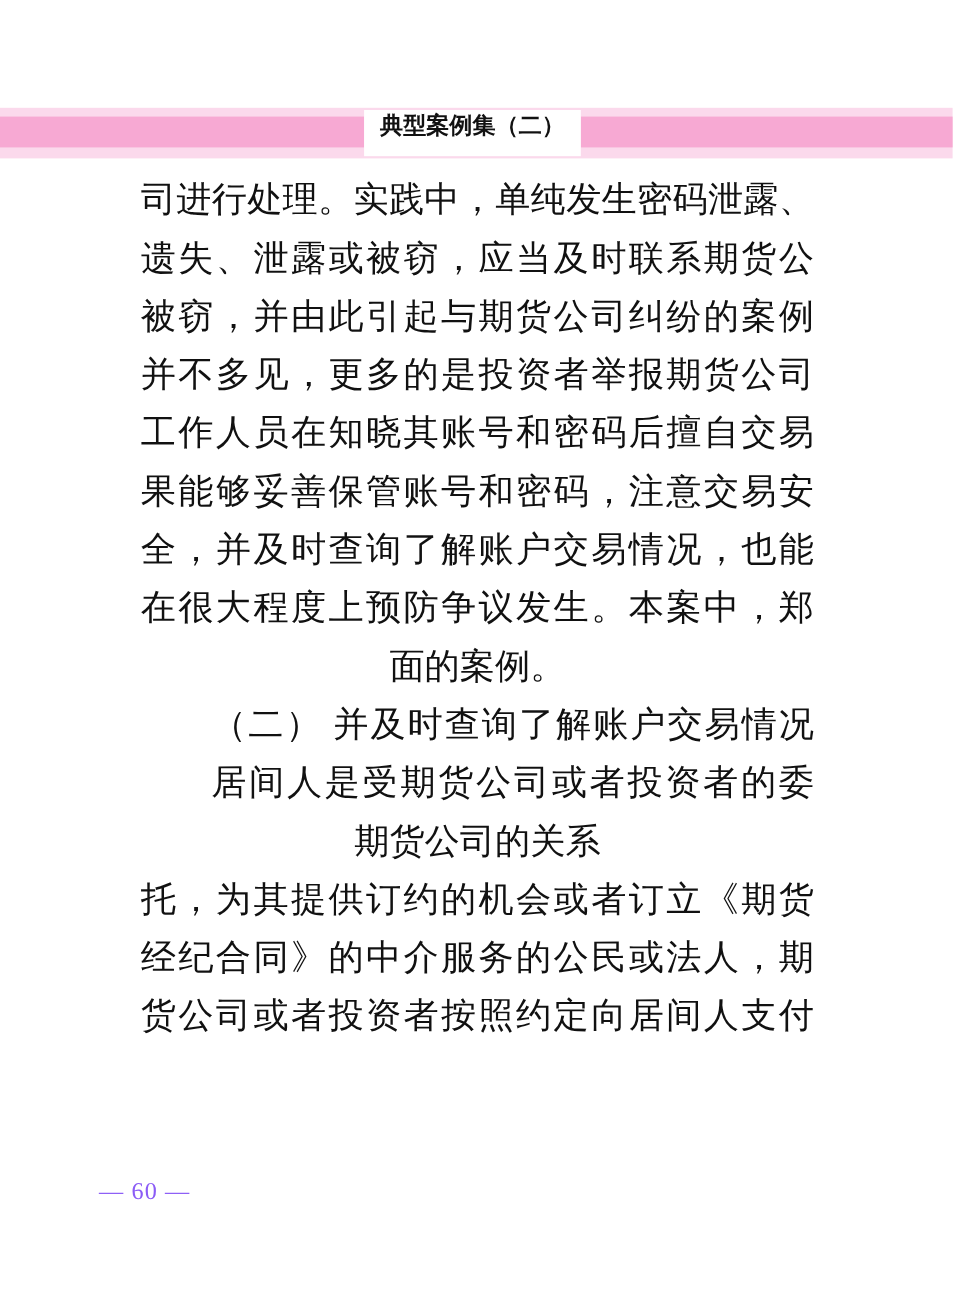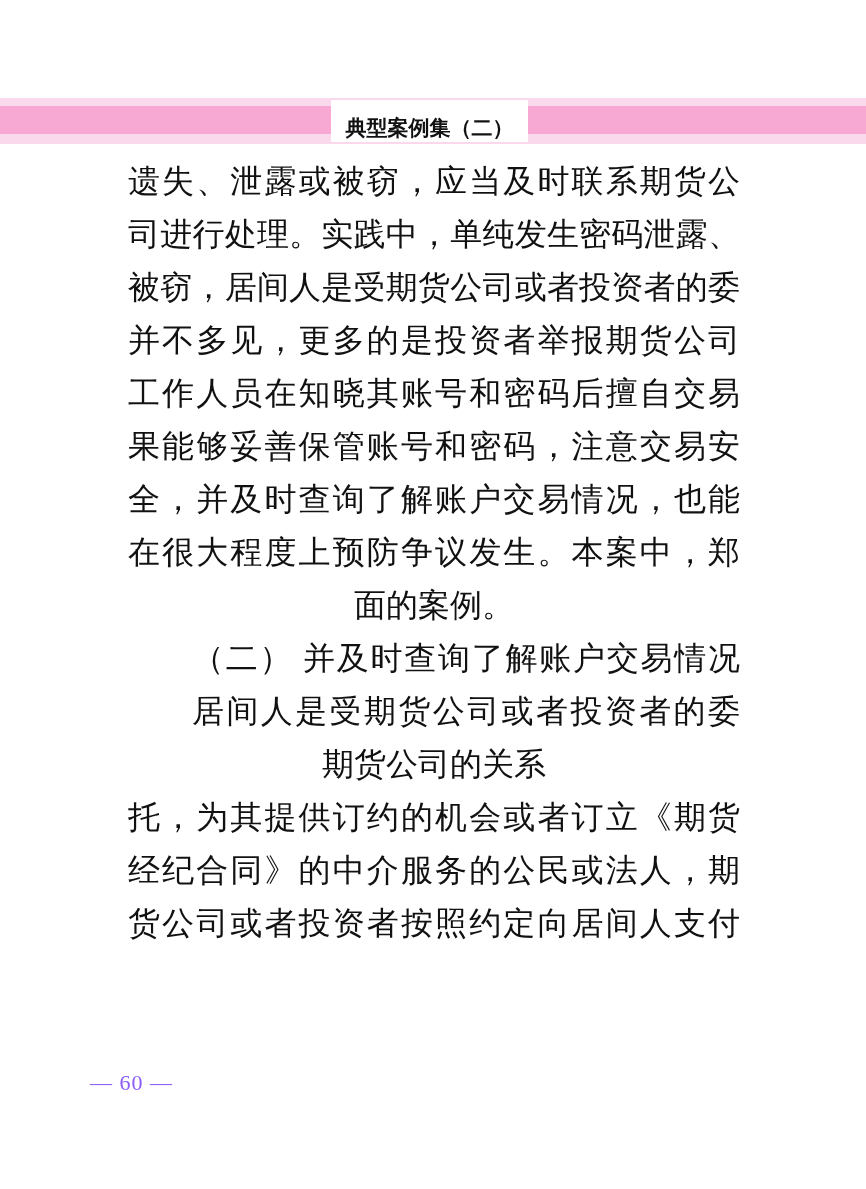--- a/index.html
+++ b/index.html
@@ -24,21 +24,21 @@
   .band {
     position: absolute; top: 106px; height: 28px;
     background: #f7a9d3;
   }
   .band-left  { left: 0;     width: 331px; }
   .band-right { left: 528px; width: 338px; }
   .title-box {
     position: absolute; left: 331px; top: 100px;
     width: 197px; height: 42px;
     background: #ffffff;
-    display: flex; align-items: flex-end; justify-content: center;
+    display: flex; align-items: flex-start; justify-content: center;
   }
   .running-title {
     font-family: "Liberation Sans", sans-serif;
     font-weight: bold;
     font-size: 21px;
     color: #111111;
     white-space: nowrap;
   }
   
   .text-block {
@@ -75,23 +75,23 @@
 
   <div class="band-light" style="background: rgb(251, 217, 236);"></div>
   <div class="band band-left" style="background: rgb(247, 169, 211);"></div>
   <div class="band band-right" style="background: rgb(247, 169, 211);"></div>
 
   <div class="title-box">
     <span class="running-title">典型案例集（二）</span>
   </div>
 
   <div class="text-block">
+      <div class="line just">司进行处理。实践中，单纯发生密码泄露、</div>
       <div class="line just">遗失、泄露或被窃，应当及时联系期货公</div>
-      <div class="line just">司进行处理。实践中，单纯发生密码泄露、</div>
-      <div class="line just">被窃，居间人是受期货公司或者投资者的委</div>
+      <div class="line just">被窃，并由此引起与期货公司纠纷的案例</div>
       <div class="line just">并不多见，更多的是投资者举报期货公司</div>
       <div class="line just">工作人员在知晓其账号和密码后擅自交易</div>
       <div class="line just">果能够妥善保管账号和密码，注意交易安</div>
       <div class="line just">全，并及时查询了解账户交易情况，也能</div>
       <div class="line just">在很大程度上预防争议发生。本案中，郑</div>
       <div class="line">面的案例。</div>
       <div class="line just indent">（二） 并及时查询了解账户交易情况</div>
       <div class="line just indent">居间人是受期货公司或者投资者的委</div>
       <div class="line">期货公司的关系</div>
       <div class="line just">托，为其提供订约的机会或者订立《期货</div>

